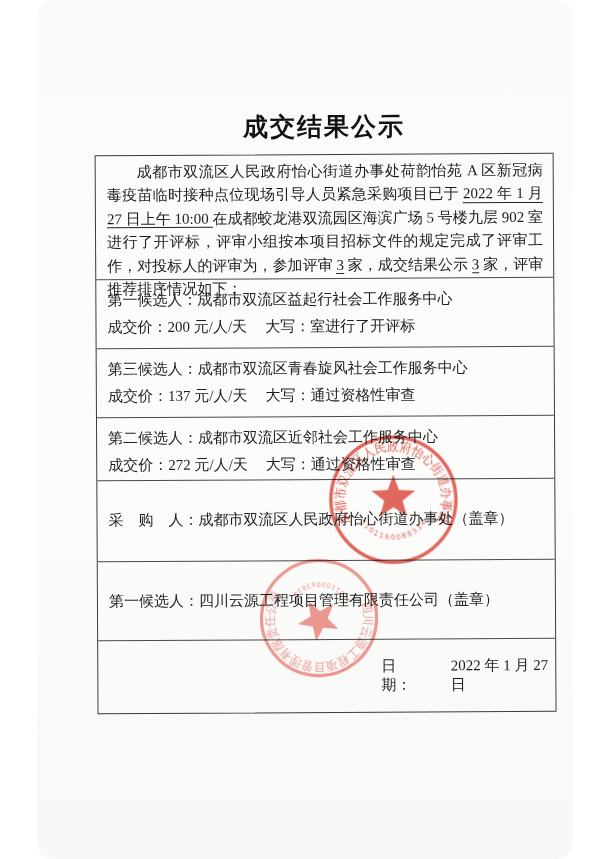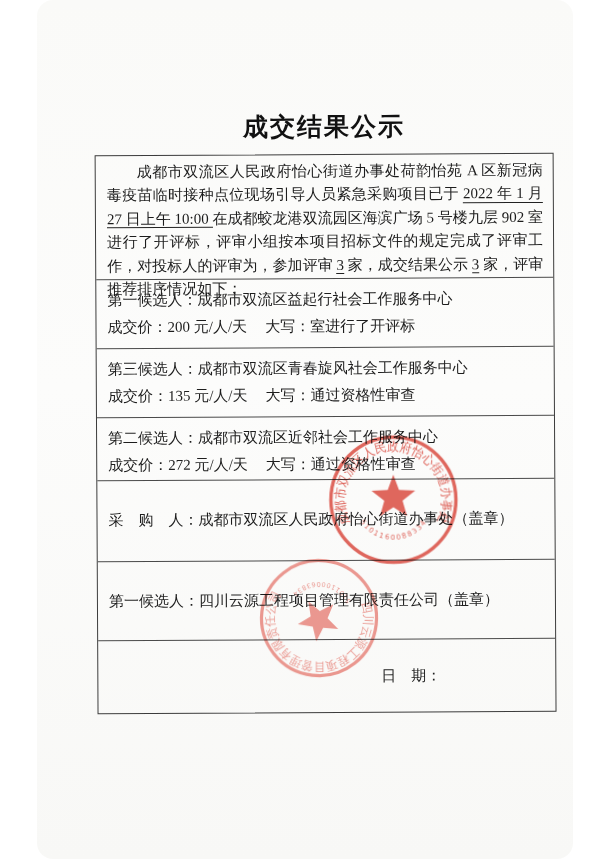--- a/index.html
+++ b/index.html
@@ -124,39 +124,40 @@
         <p><span>成都市双流区人民政府怡心街道办事处荷韵怡苑 A 区新冠病毒疫苗临时接种点位现场引导人员紧急采购项目已于 </span><span class="u">2022 年 1 月 27 日上午 10:00 </span><span>在成都蛟龙港双流园区海滨广场 5 号楼九层 902 室进行了开评标，评审小组按本项目招标文件的规定完成了评审工作，对投标人的评审为，参加评审 </span><span class="u">3</span><span> 家，成交结果公示 </span><span class="u">3</span><span> 家，评审推荐排序情况如下：</span></p>
       </div>
 
       <div class="row row-candidate row-c1">
         <div><span>第一候选人：</span><span>成都市双流区益起行社会工作服务中心</span></div>
         <div class="price-line"><span>成交价：</span><span>200 元/人/天</span><span class="gap"></span><span>大写：</span><span>室进行了开评标</span></div>
       </div>
 
       <div class="row row-candidate row-c2">
         <div><span>第三候选人：</span><span>成都市双流区青春旋风社会工作服务中心</span></div>
-        <div class="price-line"><span>成交价：</span><span>135 元/人/天</span><span class="gap"></span><span>大写：</span><span>通过资格性审查</span></div>
+        <div class="price-line"><span>成交价：</span><span>137 元/人/天</span><span class="gap"></span><span>大写：</span><span>通过资格性审查</span></div>
       </div>
 
       <div class="row row-candidate row-c3">
         <div><span>第二候选人：</span><span>成都市双流区近邻社会工作服务中心</span></div>
         <div class="price-line"><span>成交价：</span><span>272 元/人/天</span><span class="gap"></span><span>大写：</span><span>通过资格性审查</span></div>
       </div>
 
       <div class="row row-purchaser">
         <div><span>采　购　人：</span><span>成都市双流区人民政府怡心街道办事处（盖章）</span></div>
       </div>
 
       <div class="row row-agency">
         <div><span>第一候选人：</span><span>四川云源工程项目管理有限责任公司（盖章）</span></div>
       </div>
 
       <div class="row row-date">
         <span>日　期：</span>
           <span class="date-gap"></span>
+          <span>2022 年 1 月 27 日</span>
       </div>
 
     </div>
 
     <div class="stamp stamp-purchaser" style="color: rgb(216, 69, 58);">
       <svg viewBox="-70 -70 140 140" xmlns="http://www.w3.org/2000/svg">
         <defs>
           <path id="ring1" d="M -43.3 23 A 49 49 0 1 1 43.3 23" fill="none"></path>
           <path id="arc1" d="M -33.9 21.2 A 40 40 0 0 0 33.9 21.2" fill="none"></path>
         </defs>

